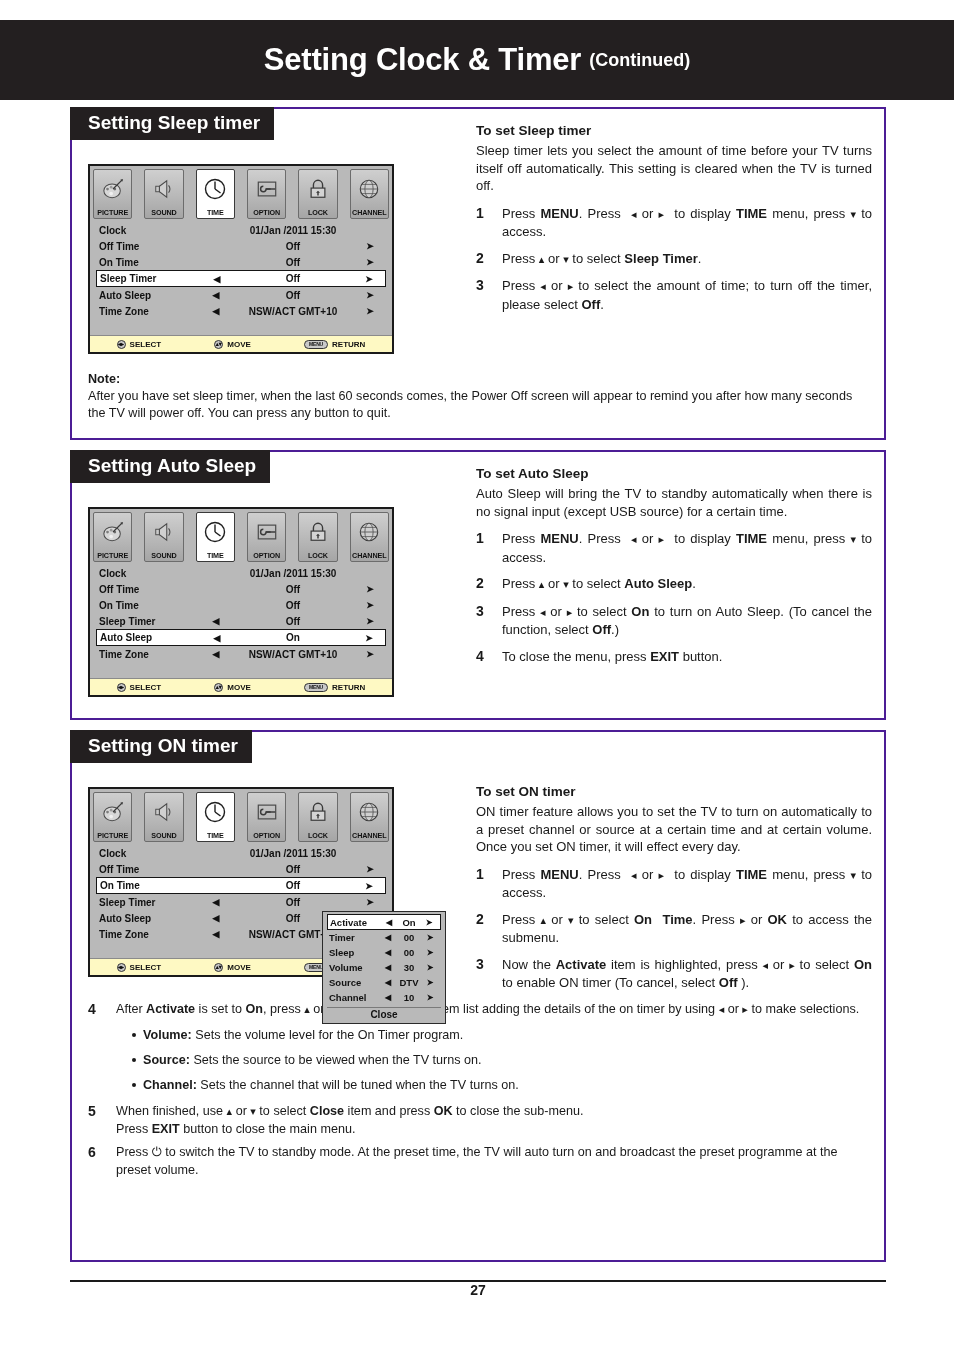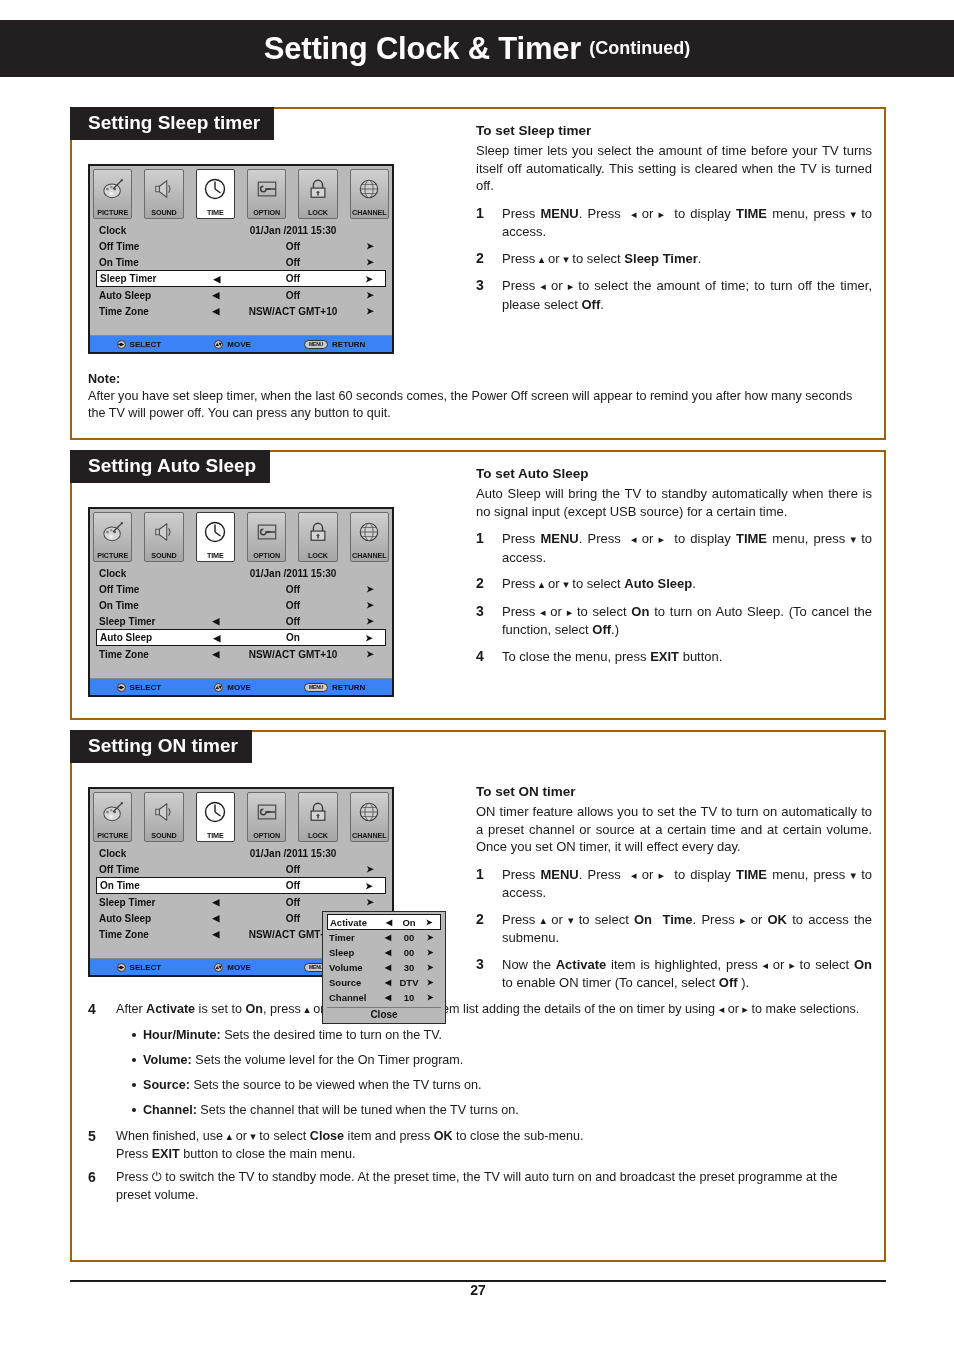--- a/index.html
+++ b/index.html
@@ -8,35 +8,35 @@
     width: 954px; height: 1350px;
     background: #ffffff;
     font-family: "Liberation Sans", sans-serif;
     color: #1a1a1a;
     position: relative;
     overflow: hidden;
   }
 
   
   .page-header {
-    position: absolute; left:0; top:20px; width:954px; height:57px;
+    position: absolute; left:0; top:20px; width:954px; height:80px;
     background:#231f20;
     display:flex; align-items:center; justify-content:center;
   }
   .page-header .ttl {
     color:#fff; font-size:31px; font-weight:700; letter-spacing:-0.2px;
   }
   .page-header .cont {
     color:#fff; font-size:18px; font-weight:700; margin-left:8px;
   }
 
   
   .section {
     position:absolute; left:70px; width:816px;
-    border:2px solid #a16207; background:#fff;
+    border:2px solid #4c1d95; background:#fff;
   }
   #sec1 { top:107px; height:333px; }
   #sec2 { top:450px; height:270px; }
   #sec3 { top:730px; height:532px; }
 
   .sec-head {
     position:absolute; left:-2px; top:-2px;
     background:#231f20; color:#fff;
     font-size:19px; font-weight:700;
     padding:5px 14px 6px 18px;
@@ -82,21 +82,21 @@
   .osd-row .la { width:26px; text-align:center; font-size:9px; }
   .osd-row .val { flex:1; text-align:center; }
   .osd-row .ra { width:26px; text-align:center; font-size:9px; }
   .osd-spacer { height:14px; }
 
   .osd-foot {
     border-top:1px solid #8b8b8b;
     display:flex; align-items:center; justify-content:space-around;
     height:17px;
     font-size:8px; font-weight:700;
-    background:#3b82f6;
+    background:#fef9c3;
   }
   .osd-foot .grp { display:flex; align-items:center; gap:4px; }
   .keycap {
     display:inline-flex; align-items:center; justify-content:center;
     border:1px solid #333; border-radius:50%;
     width:9px; height:9px; font-size:6px; line-height:1;
     background:#c9c9c9;
   }
   .keycap.wide { border-radius:5px; width:24px; height:9px; font-size:5px; letter-spacing:-0.2px; }
 
@@ -659,21 +659,20 @@
   </div>
 
   <div class="botsteps">
     <div>
         <div class="bstep">
           <span class="num">4</span>
           <span class="txt">After <b>Activate</b> is set to <b>On</b>, press <span class="arr">▴</span> or <span class="arr">▾</span> to go through the item list adding the details of the on timer by using <span class="arr">◂</span> or <span class="arr">▸</span> to make selections.</span>
         </div>
       </div>
     <div class="bullets">
-        <div class="bullet"><b>Hour/Minute:</b> Sets the desired time to turn on the TV.</div>
         <div class="bullet"><b>Volume:</b> Sets the volume level for the On Timer program.</div>
         <div class="bullet"><b>Source:</b> Sets the source to be viewed when the TV turns on.</div>
         <div class="bullet"><b>Channel:</b> Sets the channel that will be tuned when the TV turns on.</div>
       </div>
     <div>
         <div class="bstep">
           <span class="num">5</span>
           <span class="txt">When finished, use <span class="arr">▴</span> or <span class="arr">▾</span> to select <b>Close</b> item and press <b>OK</b> to close the sub-menu.<br>Press <b>EXIT</b> button to close the main menu.</span>
         </div>
         <div class="bstep">

